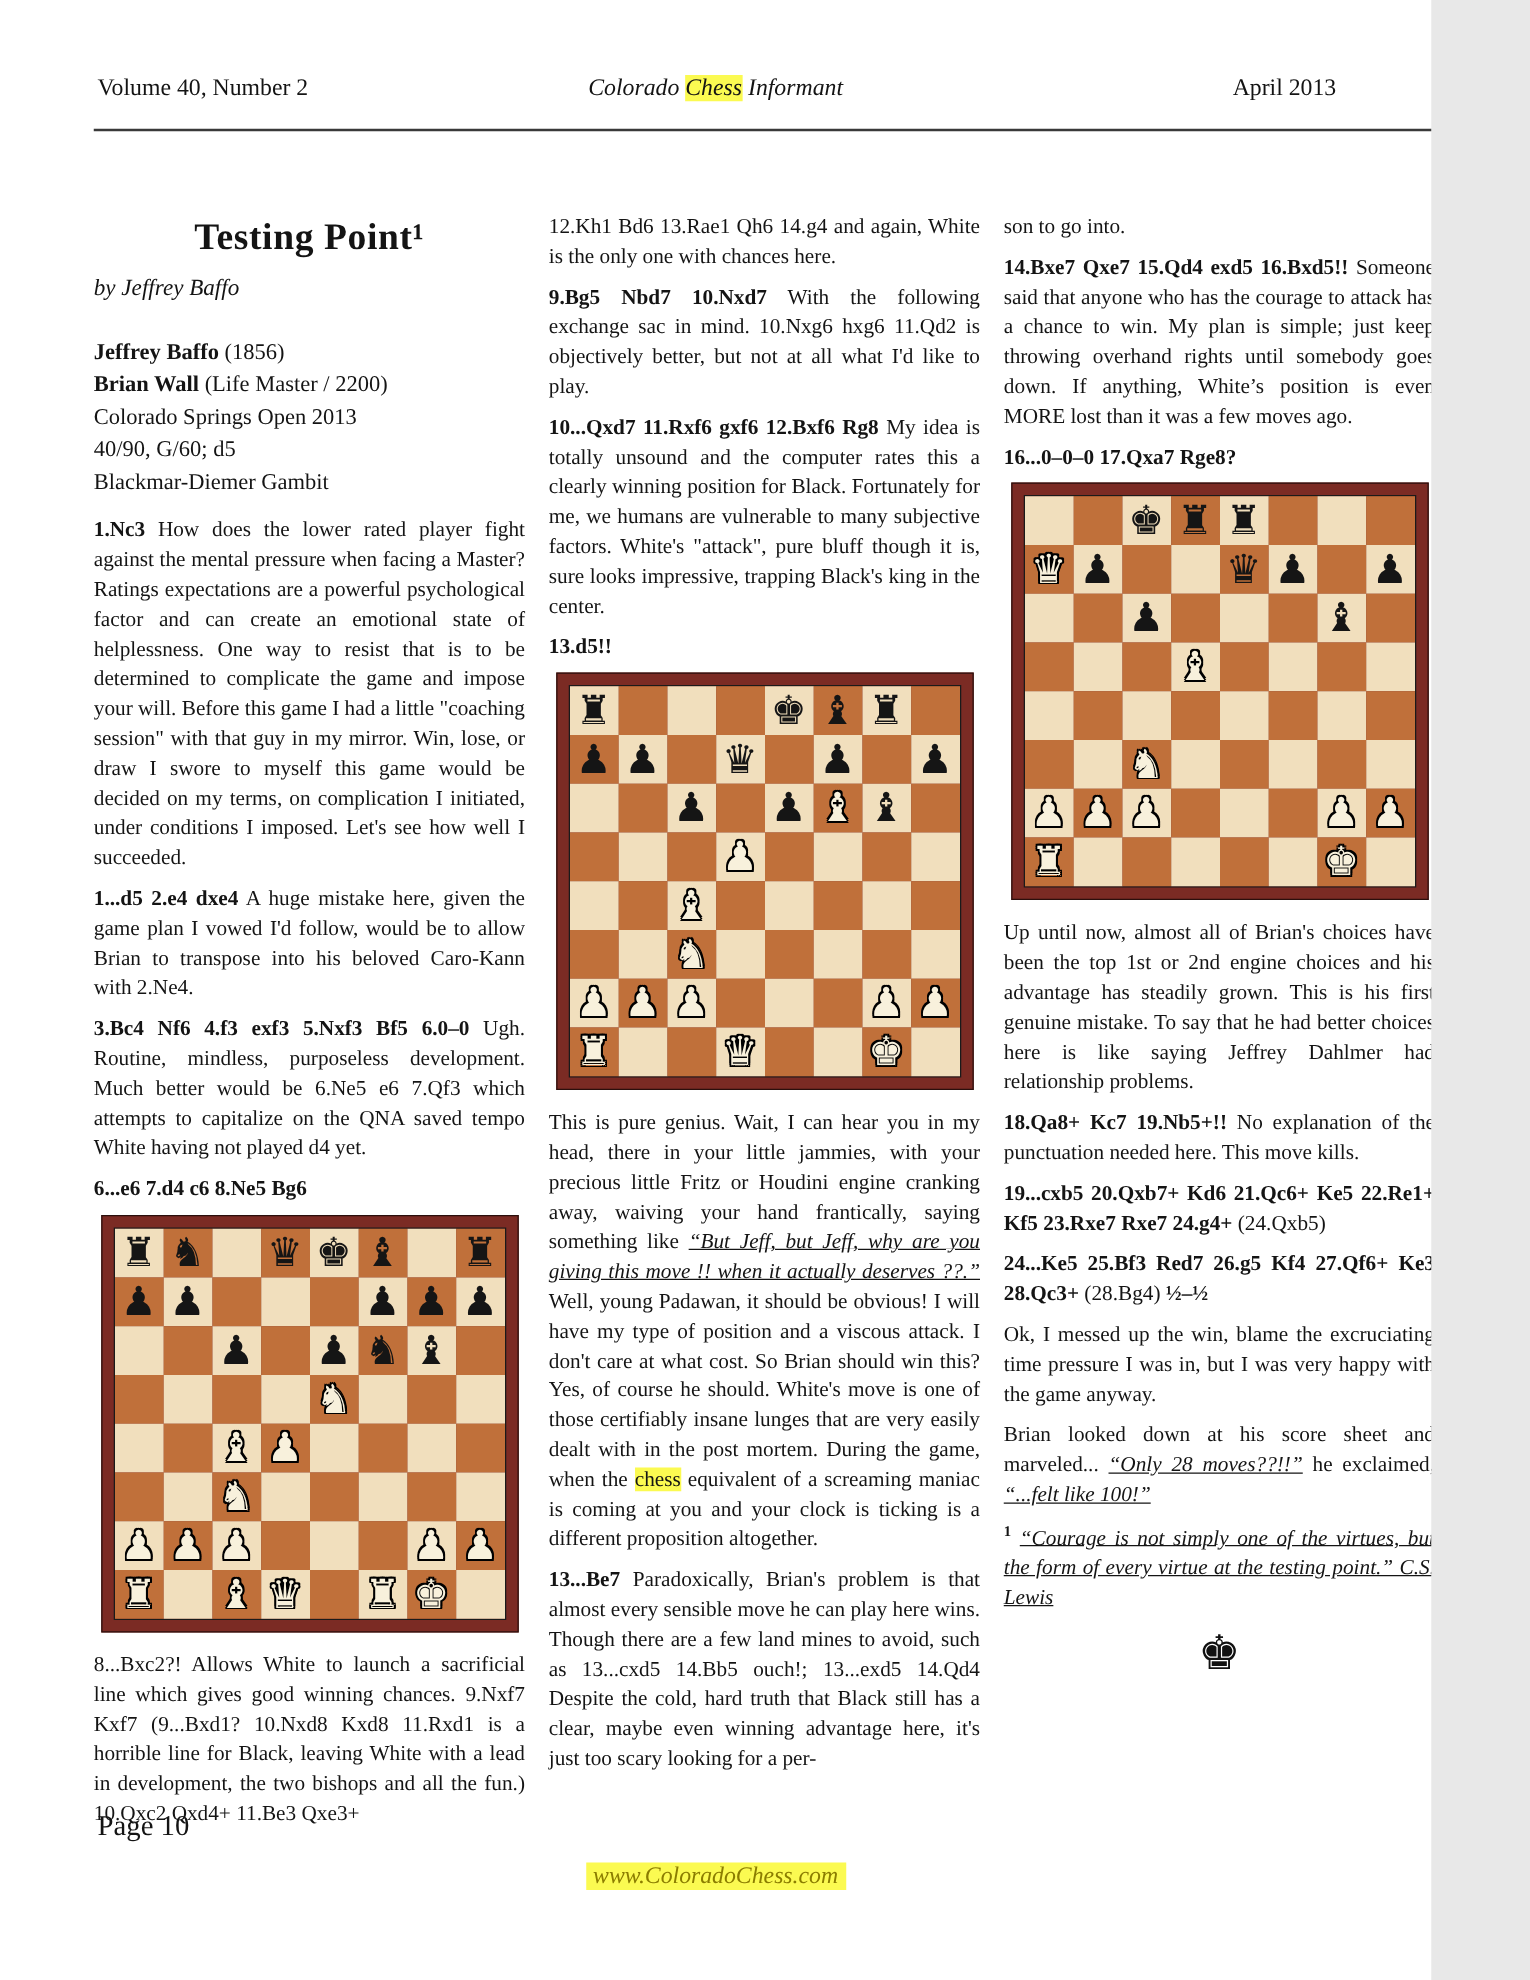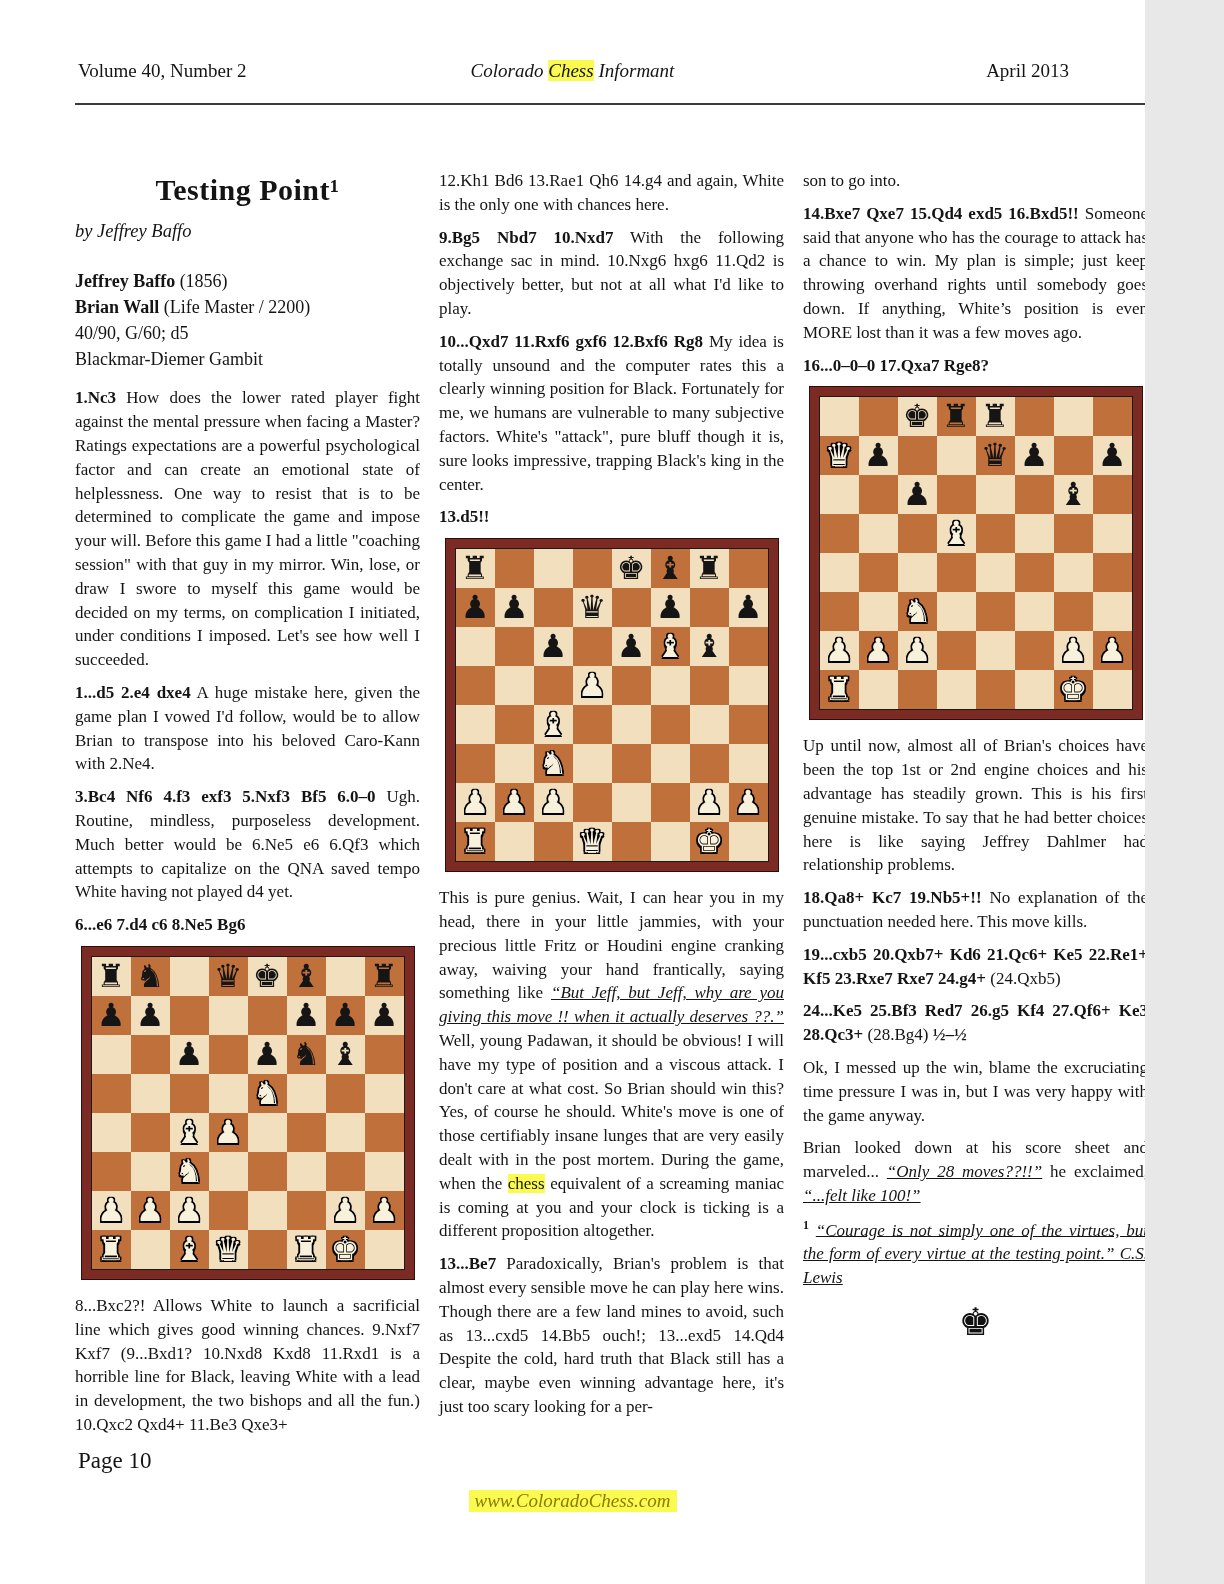--- a/index.html
+++ b/index.html
@@ -66,26 +66,27 @@
 
   <div class="rule"></div>
 
   <main class="columns">
     <div class="column">
         <h1 class="title">Testing Point¹</h1>
         <div class="byline">by Jeffrey Baffo</div>
         <div class="game-header">
           <div><span class="s-b">Jeffrey Baffo</span><span> (1856)</span></div>
           <div><span class="s-b">Brian Wall</span><span> (Life Master / 2200)</span></div>
+          <div><span>Colorado Springs Open 2013</span></div>
           <div><span>40/90, G/60; d5</span></div>
           <div><span>Blackmar-Diemer Gambit</span></div>
         </div>
         <p class="para"><span class="s-b">1.Nc3</span><span> How does the lower rated player fight against the mental pressure when facing a Master? Ratings expectations are a powerful psychological factor and can create an emotional state of helplessness. One way to resist that is to be determined to complicate the game and impose your will. Before this game I had a little "coaching session" with that guy in my mirror. Win, lose, or draw I swore to myself this game would be decided on my terms, on complication I initiated, under conditions I imposed. Let's see how well I succeeded.</span></p>
         <p class="para"><span class="s-b">1...d5 2.e4 dxe4</span><span> A huge mistake here, given the game plan I vowed I'd follow, would be to allow Brian to transpose into his beloved Caro-Kann with 2.Ne4.</span></p>
-        <p class="para"><span class="s-b">3.Bc4 Nf6 4.f3 exf3 5.Nxf3 Bf5 6.0–0</span><span> Ugh. Routine, mindless, purposeless development. Much better would be 6.Ne5 e6 6.Qf3 which attempts to capitalize on the QNA saved tempo White having not played d4 yet.</span></p>
+        <p class="para"><span class="s-b">3.Bc4 Nf6 4.f3 exf3 5.Nxf3 Bf5 6.0–0</span><span> Ugh. Routine, mindless, purposeless development. Much better would be 6.Ne5 e6 7.Qf3 which attempts to capitalize on the QNA saved tempo White having not played d4 yet.</span></p>
         <p class="para"><span class="s-b">6...e6 7.d4 c6 8.Ne5 Bg6</span></p>
         <div class="diagram">
           <div class="board-frame">
             <div class="board-grid">
               <div class="sq light">
                 <span class="pc b">♜</span>
               </div>
               <div class="sq dark">
                 <span class="pc b">♞</span>
               </div>

